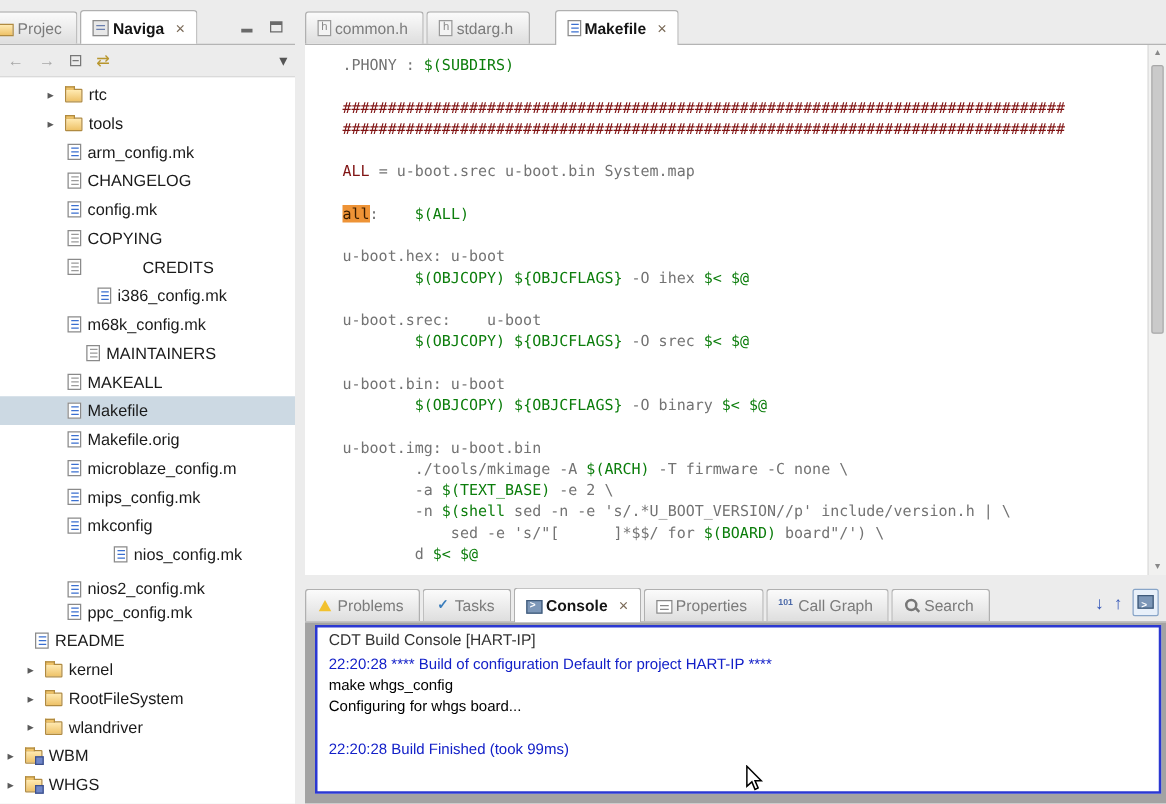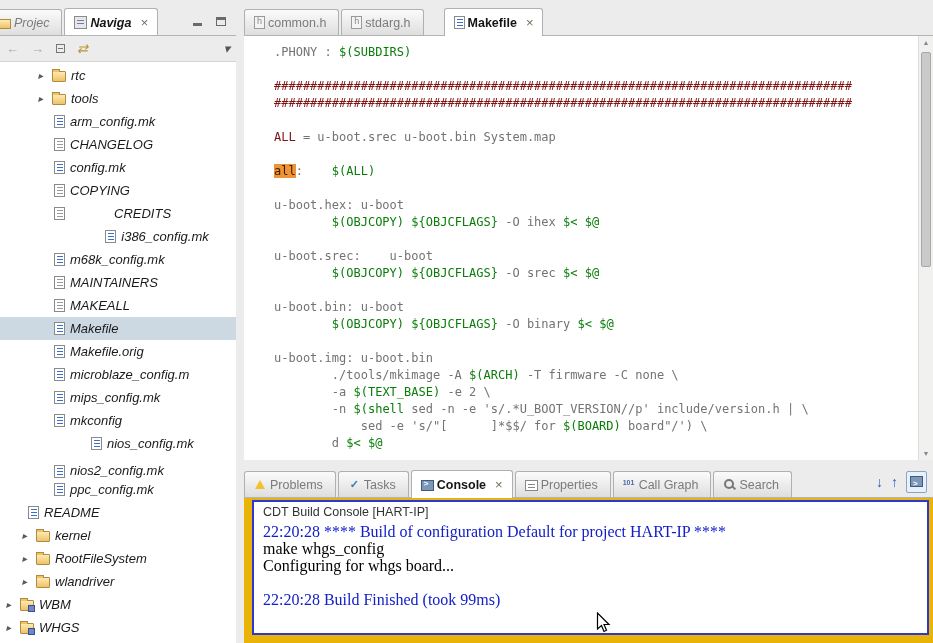--- a/index.html
+++ b/index.html
@@ -13,21 +13,21 @@
   .tabs { display: flex; align-items: flex-end; }
   .tab { display: inline-flex; align-items: center; height: 26px; padding: 0 9px;
          border: 1px solid #b0b0b0; border-bottom: none; border-radius: 3px 3px 0 0;
          background: linear-gradient(#fbfbfb, #dedede); color: #7b7b7b; font-size: 12.5px;
          margin-right: 2px; white-space: nowrap; cursor: default; }
   .tab.active { background: #ffffff; color: #151515; font-weight: bold; height: 28px; margin-bottom: -1px; }
   .tab .tlabel { margin: 0 3px; }
   .tclose { margin-left: 6px; color: #7a6a58; font-size: 13px; font-weight: normal; line-height: 12px; }
 
   
-  .left-panel { position: absolute; left: 0; top: 0; width: 236px; height: 643px; background: #ffffff; font-style: italic; }
+  .left-panel { position: absolute; left: 0; top: 0; width: 236px; height: 643px; background: #ffffff; }
   .left-panel .tabstrip { overflow: hidden; }
   #left-tabs { margin-left: -12px; }
   .panel-btns { position: absolute; right: 8px; top: 14px; display: flex; gap: 10px; }
   .pbtn { width: 14px; height: 14px; display: flex; align-items: center; justify-content: center; }
   .min-glyph { width: 9px; height: 3px; background: #6a6a6a; margin-top: 7px; }
   .max-glyph { width: 10px; height: 9px; border: 1px solid #6a6a6a; border-top: 3px solid #6a6a6a; }
 
   .toolbar { height: 26px; background: #ececec; border-bottom: 1px solid #d4d4d4;
              display: flex; align-items: center; padding: 0 6px; gap: 12px; font-size: 13px; color: #555; }
   .tbtn.dim { color: #a8a8a8; }
@@ -76,25 +76,25 @@
   .sthumb { position: absolute; left: 2px; right: 2px; top: 16px; height: 215px;
        background: #cacaca; border: 1px solid #a8a8a8; border-radius: 2px; }
 
   .hsash { height: 10px; background: #ececec; }
 
   .console-tabstrip { height: 28px; padding-top: 2px; }
   .console-actions { margin-left: auto; display: flex; align-items: center; gap: 8px; padding: 0 6px 4px 0; }
   .abtn { font-size: 14px; font-weight: bold; color: #3557b8; line-height: 18px; }
   .abtn.toggled { border: 1px solid #88a5c8; background: #e8f0fa; border-radius: 2px; padding: 1px 3px; }
 
-  .console-body { flex: 1; background: #eab308; position: relative; overflow: hidden; }
+  .console-body { flex: 1; background: #a3a3a3; position: relative; overflow: hidden; }
   .console-focus { position: absolute; left: 8px; right: 4px; top: 2px; bottom: 8px;
        border: 2px solid #2b38d2; background: #fff; padding: 3px 9px; overflow: hidden; }
   .console-title { font-size: 12.5px; color: #333; height: 18px; }
-  .conline { font-family: Liberation Serif, serif; font-size: 16px; height: 17px; line-height: 17px; white-space: pre; }
+  .conline { font-family: Liberation Sans, sans-serif; font-size: 12px; height: 17px; line-height: 17px; white-space: pre; }
   .con-blue { color: #1320c8; }
   .con-black { color: #000; }
 
   
   .cti { width: 13px; height: 13px; display: inline-block; position: relative; flex: none; }
   .ci-navigator { background: #e8e8e8; border: 1px solid #8a8a8a; }
   .ci-navigator::before { content: ""; position: absolute; left: 2px; top: 3px; width: 7px; height: 1px;
        background: #6a7fae; box-shadow: 0 3px 0 #6a7fae; }
   .ci-project { background: linear-gradient(#ffeab2, #eec268); border: 1px solid #b08a40; height: 10px; margin-top: 2px; }
   .ci-hfile { width: 11px; background: #f4f4f4; border: 1px solid #9a9a9a; }
@@ -177,29 +177,29 @@
           <span class="tname">config.mk</span>
         </div>
         <div class="trow" style="padding-left: 54px;">
           <span class="fi fi-text"></span>
           <span class="tname">COPYING</span>
         </div>
         <div class="trow" style="padding-left: 54px; gap: 44px;">
           <span class="fi fi-text"></span>
           <span class="tname">CREDITS</span>
         </div>
-        <div class="trow" style="padding-left: 78px; justify-content: center;">
+        <div class="trow" style="padding-left: 78px;">
           <span class="fi fi-make"></span>
           <span class="tname">i386_config.mk</span>
         </div>
         <div class="trow" style="padding-left: 54px;">
           <span class="fi fi-make"></span>
           <span class="tname">m68k_config.mk</span>
         </div>
-        <div class="trow" style="padding-left: 54px;">
+        <div class="trow" style="padding-left: 54px; margin-left: 15px;">
           <span class="fi fi-text"></span>
           <span class="tname">MAINTAINERS</span>
         </div>
         <div class="trow" style="padding-left: 54px;">
           <span class="fi fi-text"></span>
           <span class="tname">MAKEALL</span>
         </div>
         <div class="trow selected" style="padding-left: 54px;">
           <span class="fi fi-make"></span>
           <span class="tname">Makefile</span>

